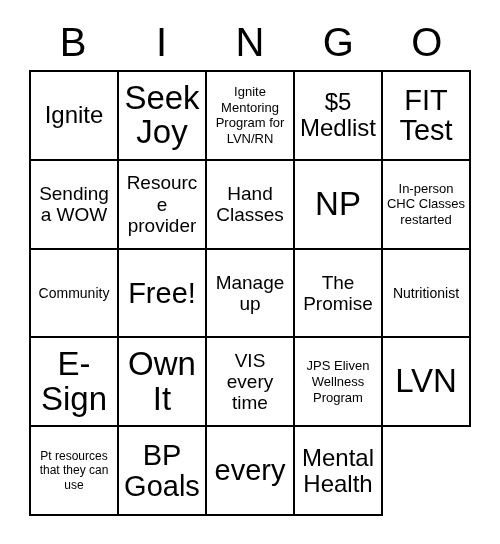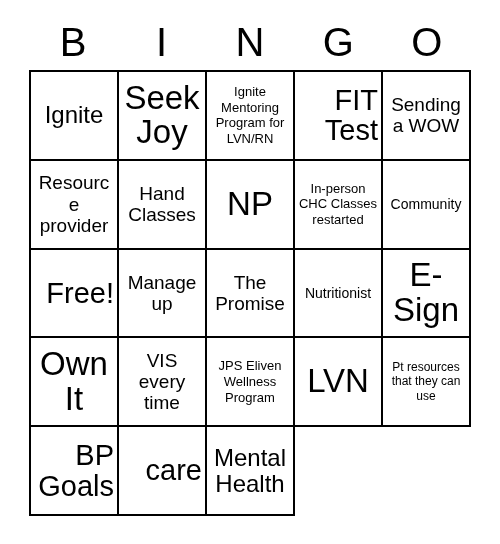--- a/index.html
+++ b/index.html
@@ -76,21 +76,21 @@
     display: block;
     width: 100%;
     text-align: center;
     line-height: 1.08;
     word-wrap: break-word;
     hyphens: none;
   }
 
   
   .sz-xxl .cell-text { font-size: 33px; line-height: 1.05; }
-  .sz-xl  .cell-text { font-size: 29px; line-height: 1.06; text-align: right; }
+  .sz-xl  .cell-text { font-size: 29px; line-height: 1.06; }
   .sz-lg  .cell-text { font-size: 24px; line-height: 1.08; }
   .sz-md  .cell-text { font-size: 19px; line-height: 1.12; }
   .sz-sm  .cell-text { font-size: 14px; line-height: 1.18; }
   .sz-xs  .cell-text { font-size: 13px; line-height: 1.2; }
   .sz-xxs .cell-text { font-size: 12px; line-height: 1.22; }
 </style>
 </head>
 <body>
 
 <div id="bingo-card">
@@ -105,20 +105,23 @@
 
   <div class="grid" id="bingo-grid">
       <div class="cell sz-lg">
         <span class="cell-text">Ignite</span>
       </div>
       <div class="cell sz-xxl">
         <span class="cell-text">Seek Joy</span>
       </div>
       <div class="cell sz-xs">
         <span class="cell-text">Ignite Mentoring Program for LVN/RN</span>
+      </div>
+      <div class="cell sz-lg">
+        <span class="cell-text">$5 Medlist</span>
       </div>
       <div class="cell sz-xl">
         <span class="cell-text">FIT Test</span>
       </div>
       <div class="cell sz-md">
         <span class="cell-text">Sending a WOW</span>
       </div>
       <div class="cell sz-md">
         <span class="cell-text">Resource provider</span>
       </div>
@@ -161,20 +164,20 @@
       <div class="cell sz-xxl">
         <span class="cell-text">LVN</span>
       </div>
       <div class="cell sz-xxs">
         <span class="cell-text">Pt resources that they can use</span>
       </div>
       <div class="cell sz-xl">
         <span class="cell-text">BP Goals</span>
       </div>
       <div class="cell sz-xl">
-        <span class="cell-text">care</span>
+        <span class="cell-text">every</span>
       </div>
       <div class="cell sz-lg">
         <span class="cell-text">Mental Health</span>
       </div>
     </div>
 
 </div>
 
 </body></html>

